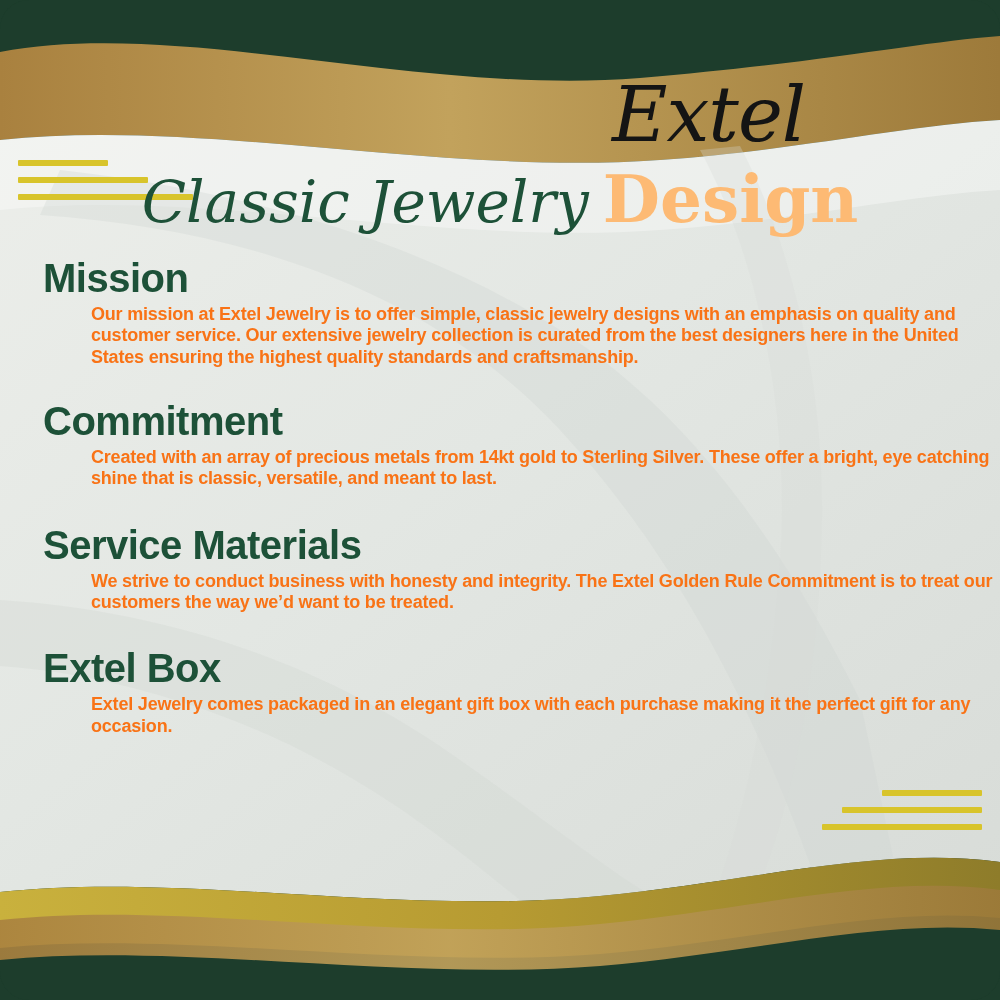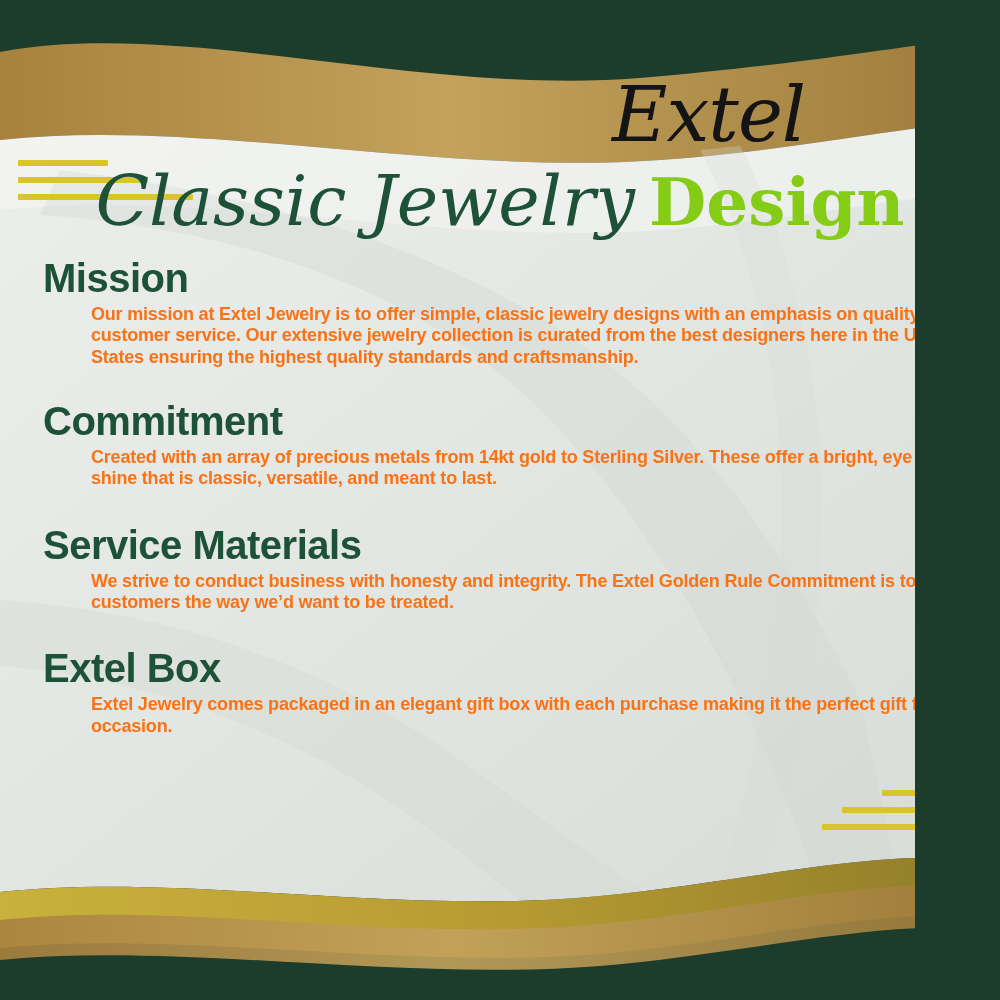--- a/index.html
+++ b/index.html
@@ -8,21 +8,21 @@
   }
   body {
     width: 1000px;
     height: 1000px;
     font-family: "Liberation Sans", sans-serif;
     background: #1d3d2c;
     overflow: hidden;
   }
   .poster {
     position: relative;
-    width: 915px;
+    width: 1000px;
     height: 1000px;
     background: #1d3d2c;
     overflow: hidden;
     border-radius: 29px;
   }
   
   .waves {
     position: absolute;
     inset: 0;
     width: 1000px;
@@ -54,29 +54,29 @@
     left: 0;
     top: 160px;
     width: 1000px;
     height: 86px;
     text-align: center;
     white-space: nowrap;
   }
   .title-main {
     font-family: "DejaVu Serif", serif;
     font-style: italic;
-    font-size: 70px;
+    font-size: 58px;
     color: #1d5138;
     letter-spacing: 0px;
   }
   .title-accent {
     font-family: "DejaVu Serif", serif;
     font-weight: bold;
     font-size: 66px;
-    color: #84cc16;
+    color: #fdba74;
     letter-spacing: 0px;
     margin-left: 14px;
   }
   
   .lines-left {
     position: absolute;
     left: 18px;
     top: 160px;
   }
   .lines-left div {

